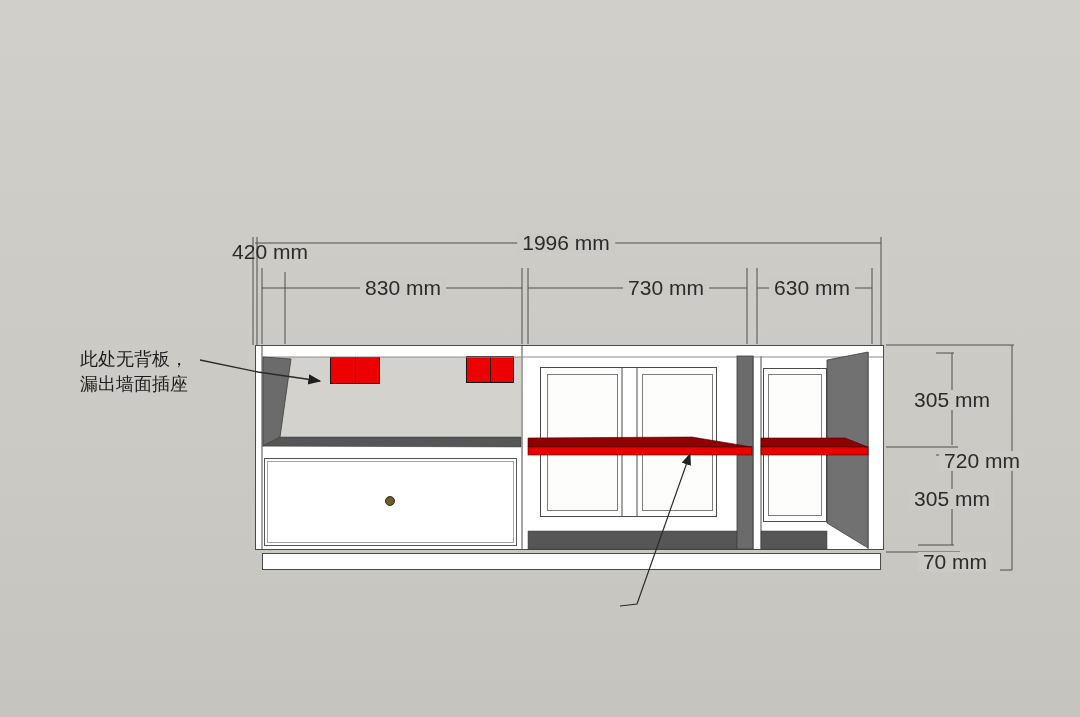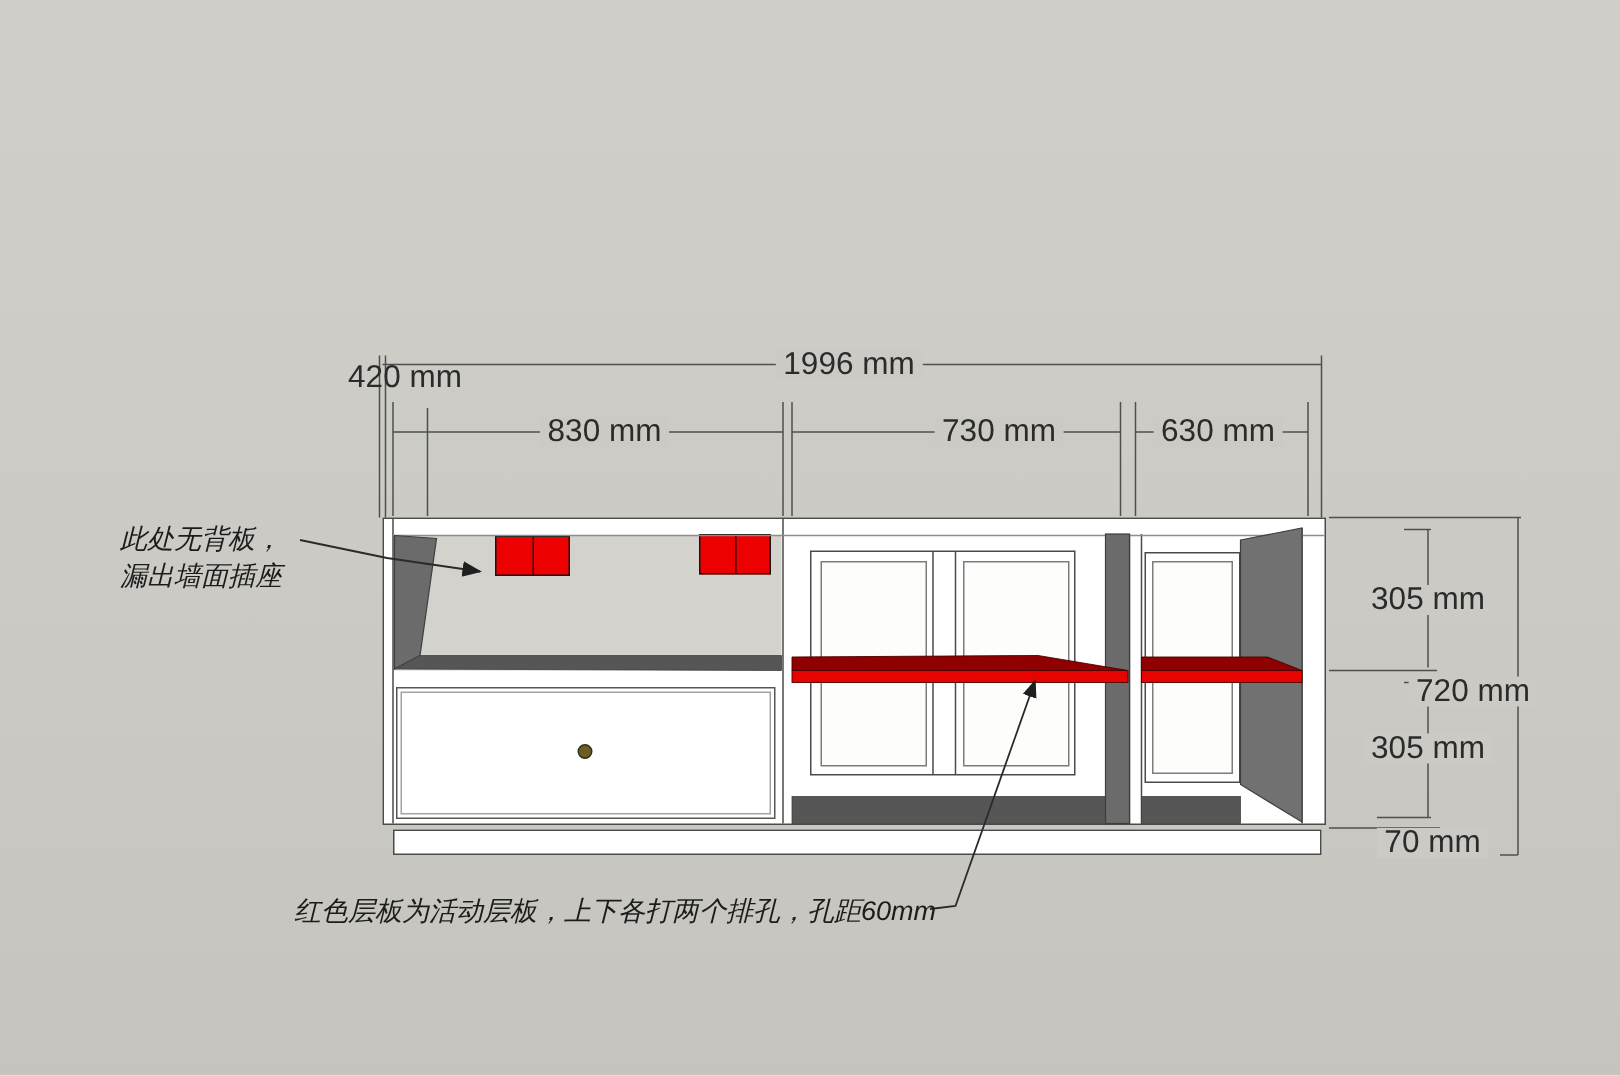--- a/index.html
+++ b/index.html
@@ -16,21 +16,21 @@
     position:absolute;
     transform:translate(-50%,-50%);
     font-size:21px;color:#2b2b2b;
     white-space:nowrap;line-height:20px;
     padding:0 5px;
   }
   .dim-bg{background:#cbcac5;}
   .annotation{
     position:absolute;
     font-size:18px;color:#1c1c1c;
-    line-height:25px;white-space:nowrap;font-style:italic;
+    line-height:25px;white-space:nowrap;
   }
   .cab-body{left:255px;top:345px;width:629px;height:205px;background:#ffffff;border:1px solid #4a4a4a;}
   .cab-plinth{left:262px;top:553px;width:619px;height:17px;background:#ffffff;border:1px solid #4a4a4a;}
   .wall{left:262px;top:357px;width:259px;height:90px;background:#d3d2cd;}
   .recess{background:#ffffff;border:1px solid #4a4a4a;}
   .recess-mid{left:540px;top:367px;width:177px;height:150px;}
   .recess-right{left:763px;top:368px;width:64px;height:154px;}
   .back-panel{position:absolute;box-sizing:border-box;border:1px solid #7c7c78;background:#fdfdfc;}
   .panel-mid-l{left:547px;top:374px;width:71px;height:137px;}
   .panel-mid-r{left:642px;top:374px;width:71px;height:137px;}
@@ -140,15 +140,14 @@
   <div class="dim-label dim-bg" style="left:812px;top:288px;">630 mm</div>
   <div class="dim-label dim-bg" style="left:952px;top:400px;">305 mm</div>
   <div class="dim-label dim-bg" style="left:952px;top:499px;">305 mm</div>
   <div class="dim-label dim-bg" style="left:982px;top:461px;">720 mm</div>
   <div class="dim-label dim-bg" style="left:955px;top:562px;">70 mm</div>
 
   <div class="annotation" style="left:80px;top:347px;">
     <div>此处无背板，</div>
     <div>漏出墙面插座</div>
   </div>
-  <div class="annotation" style="left:196px;top:595px;">红色层板为活动层板，上下各打两个排孔，孔距60mm</div>
 
 </div>
 
 </body></html>

